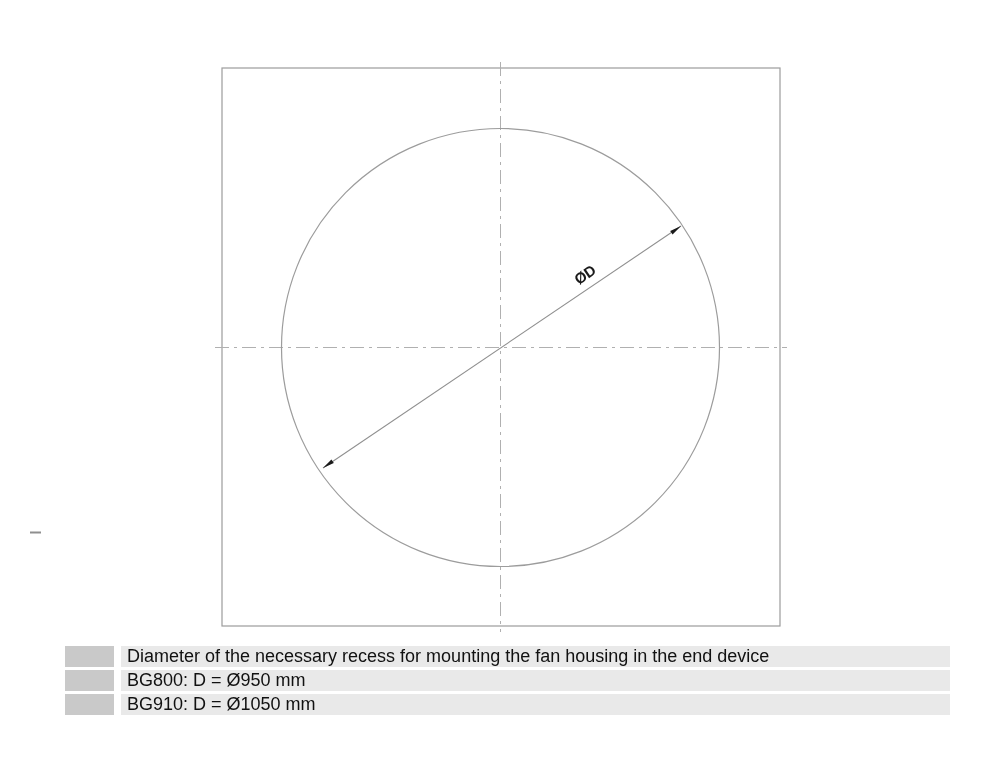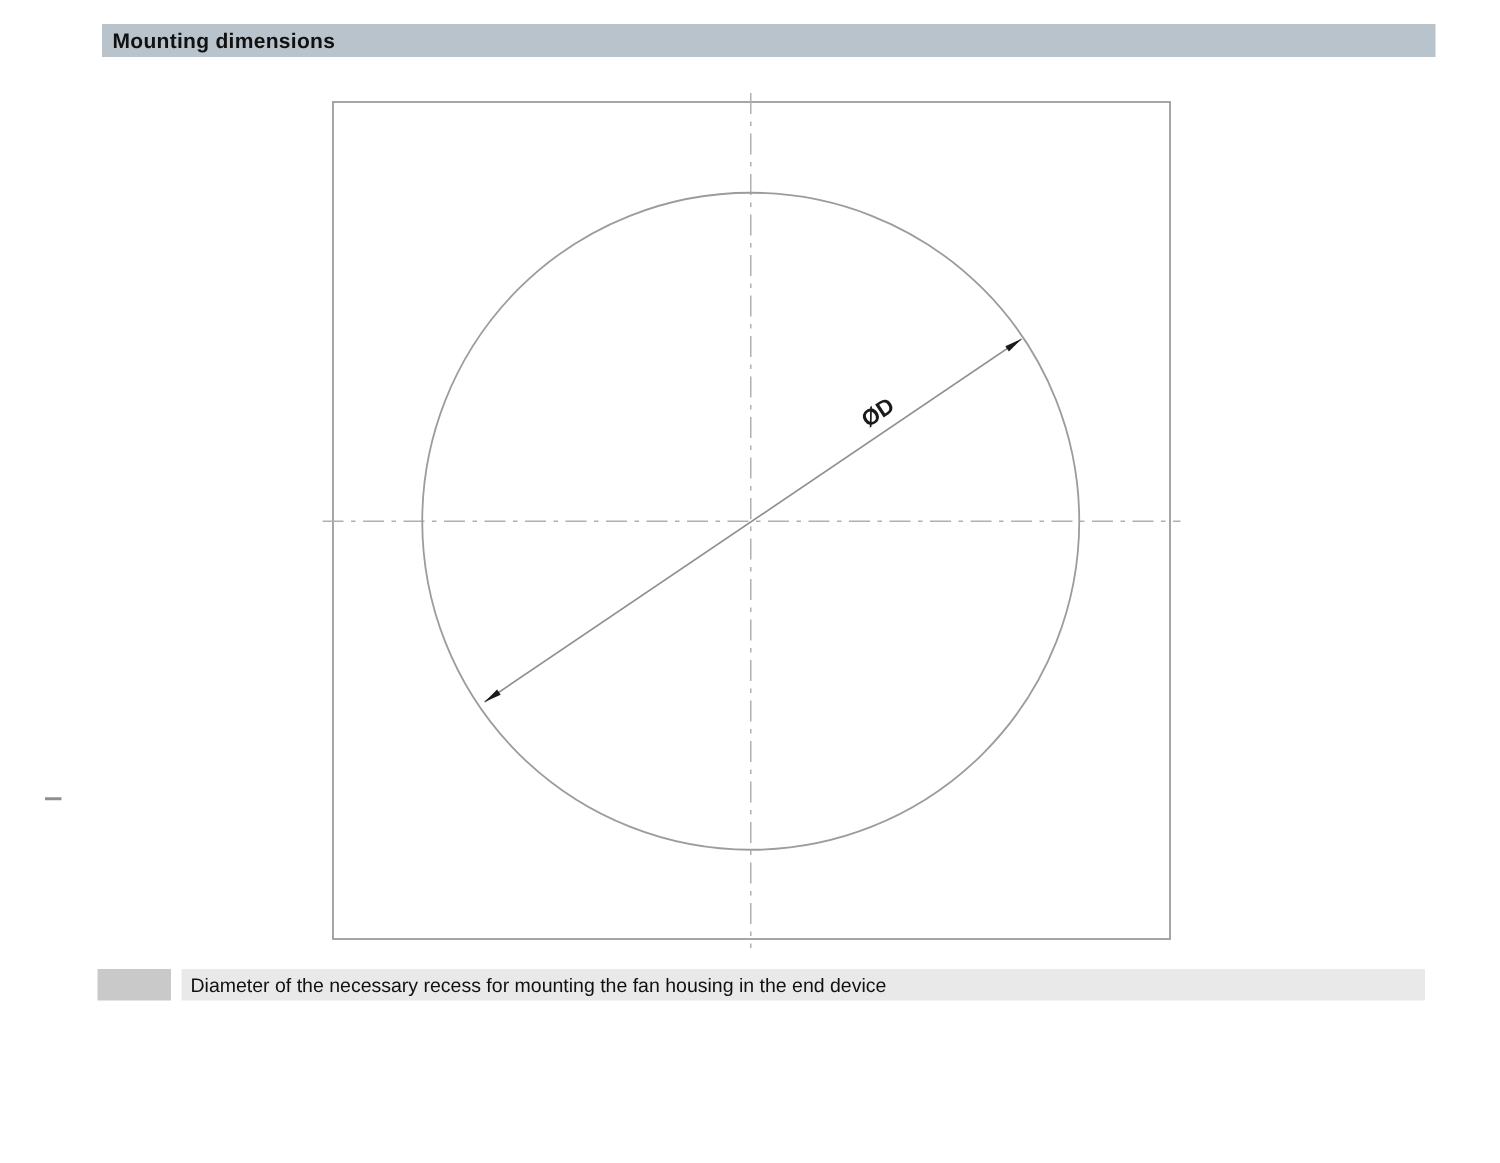--- a/index.html
+++ b/index.html
@@ -61,35 +61,32 @@
     background: #c9c9c9;
     flex: 0 0 auto;
   }
   .spec-row .text-cell {
     width: 829px;
     height: 21px;
     background: #e9e9e9;
     flex: 0 0 auto;
     box-sizing: border-box;
     padding-left: 6px;
-    font-size: 13px;
+    font-size: 18px;
     line-height: 21px;
     color: #111111;
     white-space: nowrap;
     overflow: hidden;
   }
 </style>
 </head>
 <body>
 
 <div class="page">
 
-  <div class="section-header">
-    <span class="title">Mounting dimensions</span>
-  </div>
 
   <svg class="drawing-svg" viewBox="0 0 1000 775" xmlns="http://www.w3.org/2000/svg">
 
     <line x1="30" y1="532.5" x2="41" y2="532.5" stroke="#8f8f8f" stroke-width="2"></line>
 
     <rect x="222" y="68" width="558" height="558" fill="none" stroke="#9c9c9c" stroke-width="1.2"></rect>
 
     <line x1="500.5" y1="62" x2="500.5" y2="632" stroke="#b0b0b0" stroke-width="1" stroke-dasharray="14 5 3 5"></line>
 
     <line x1="215" y1="347.5" x2="787" y2="347.5" stroke="#b0b0b0" stroke-width="1" stroke-dasharray="14 5 3 5"></line>
@@ -102,15 +99,23 @@
     <polygon points="323,468 331.4,459.6 333.8,463.1" fill="#1a1a1a"></polygon>
 
     <text transform="translate(588,279) rotate(-34)" text-anchor="middle" font-family="Liberation Sans, sans-serif" font-size="15" font-weight="bold" fill="#1a1a1a">ØD</text>
   </svg>
 
   <div class="spec-table">
     <div class="spec-row">
       <div class="marker-cell"></div>
       <div class="text-cell">Diameter of the necessary recess for mounting the fan housing in the end device</div>
     </div>
+    <div class="spec-row">
+      <div class="marker-cell"></div>
+      <div class="text-cell">BG800: D = Ø950 mm</div>
+    </div>
+    <div class="spec-row">
+      <div class="marker-cell"></div>
+      <div class="text-cell">BG910: D = Ø1050 mm</div>
+    </div>
   </div>
 
 </div>
 
 </body></html>

